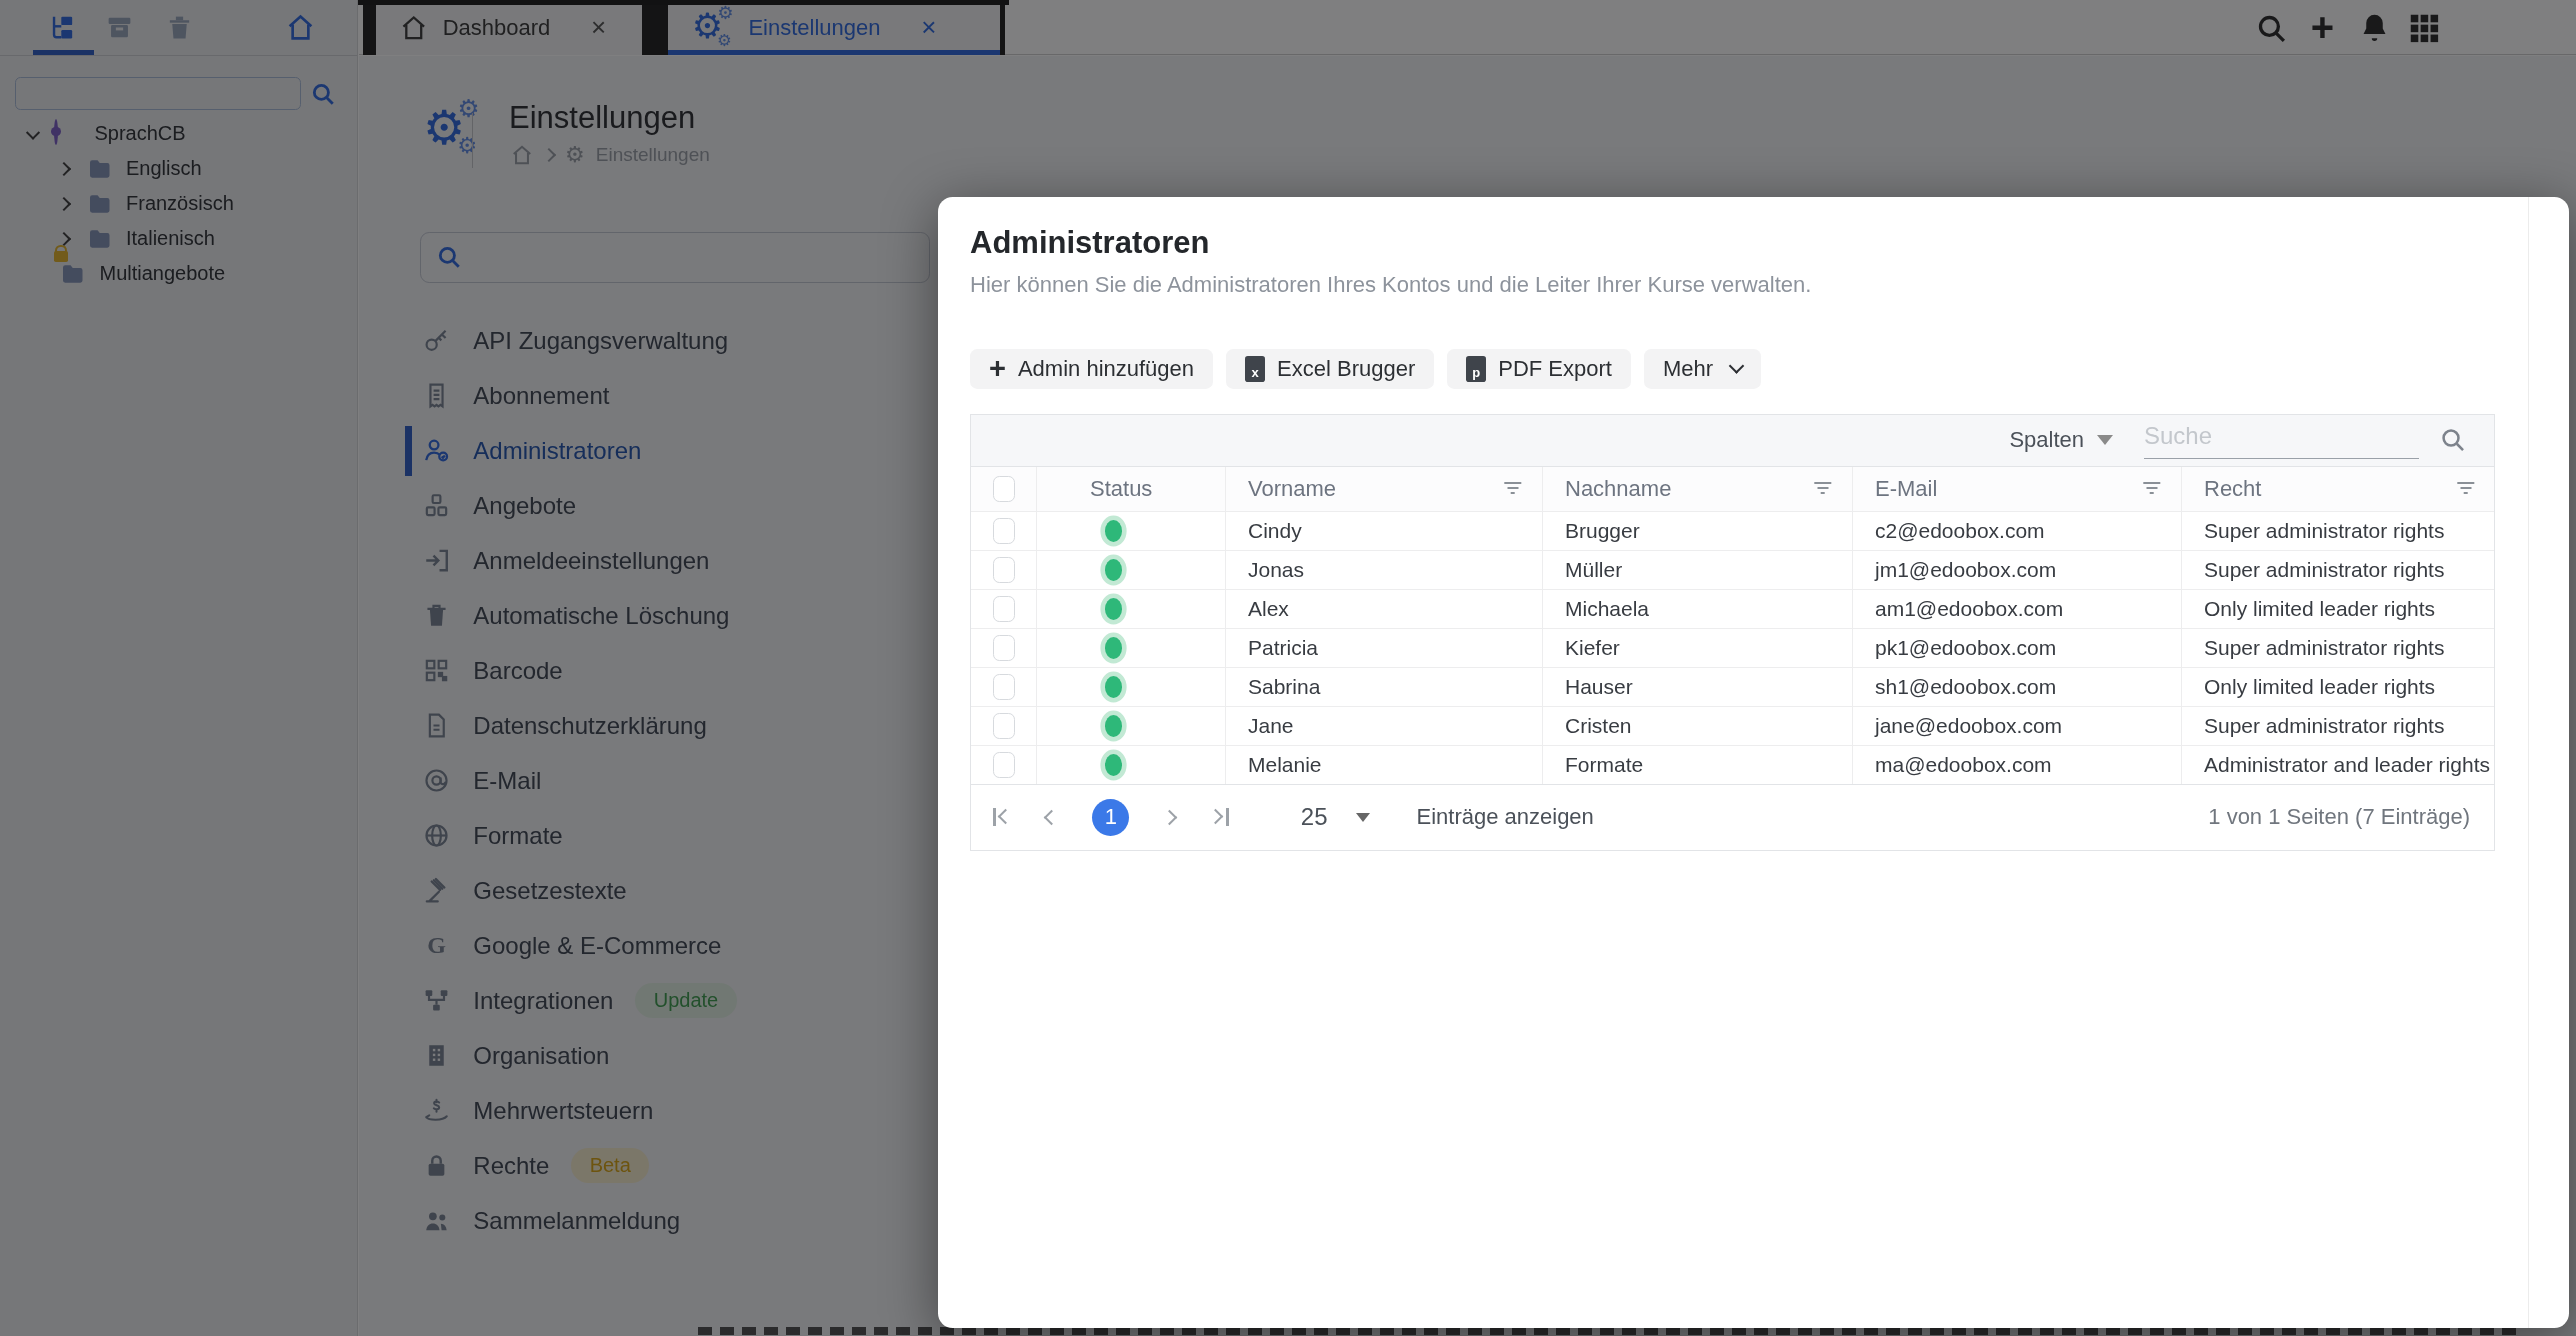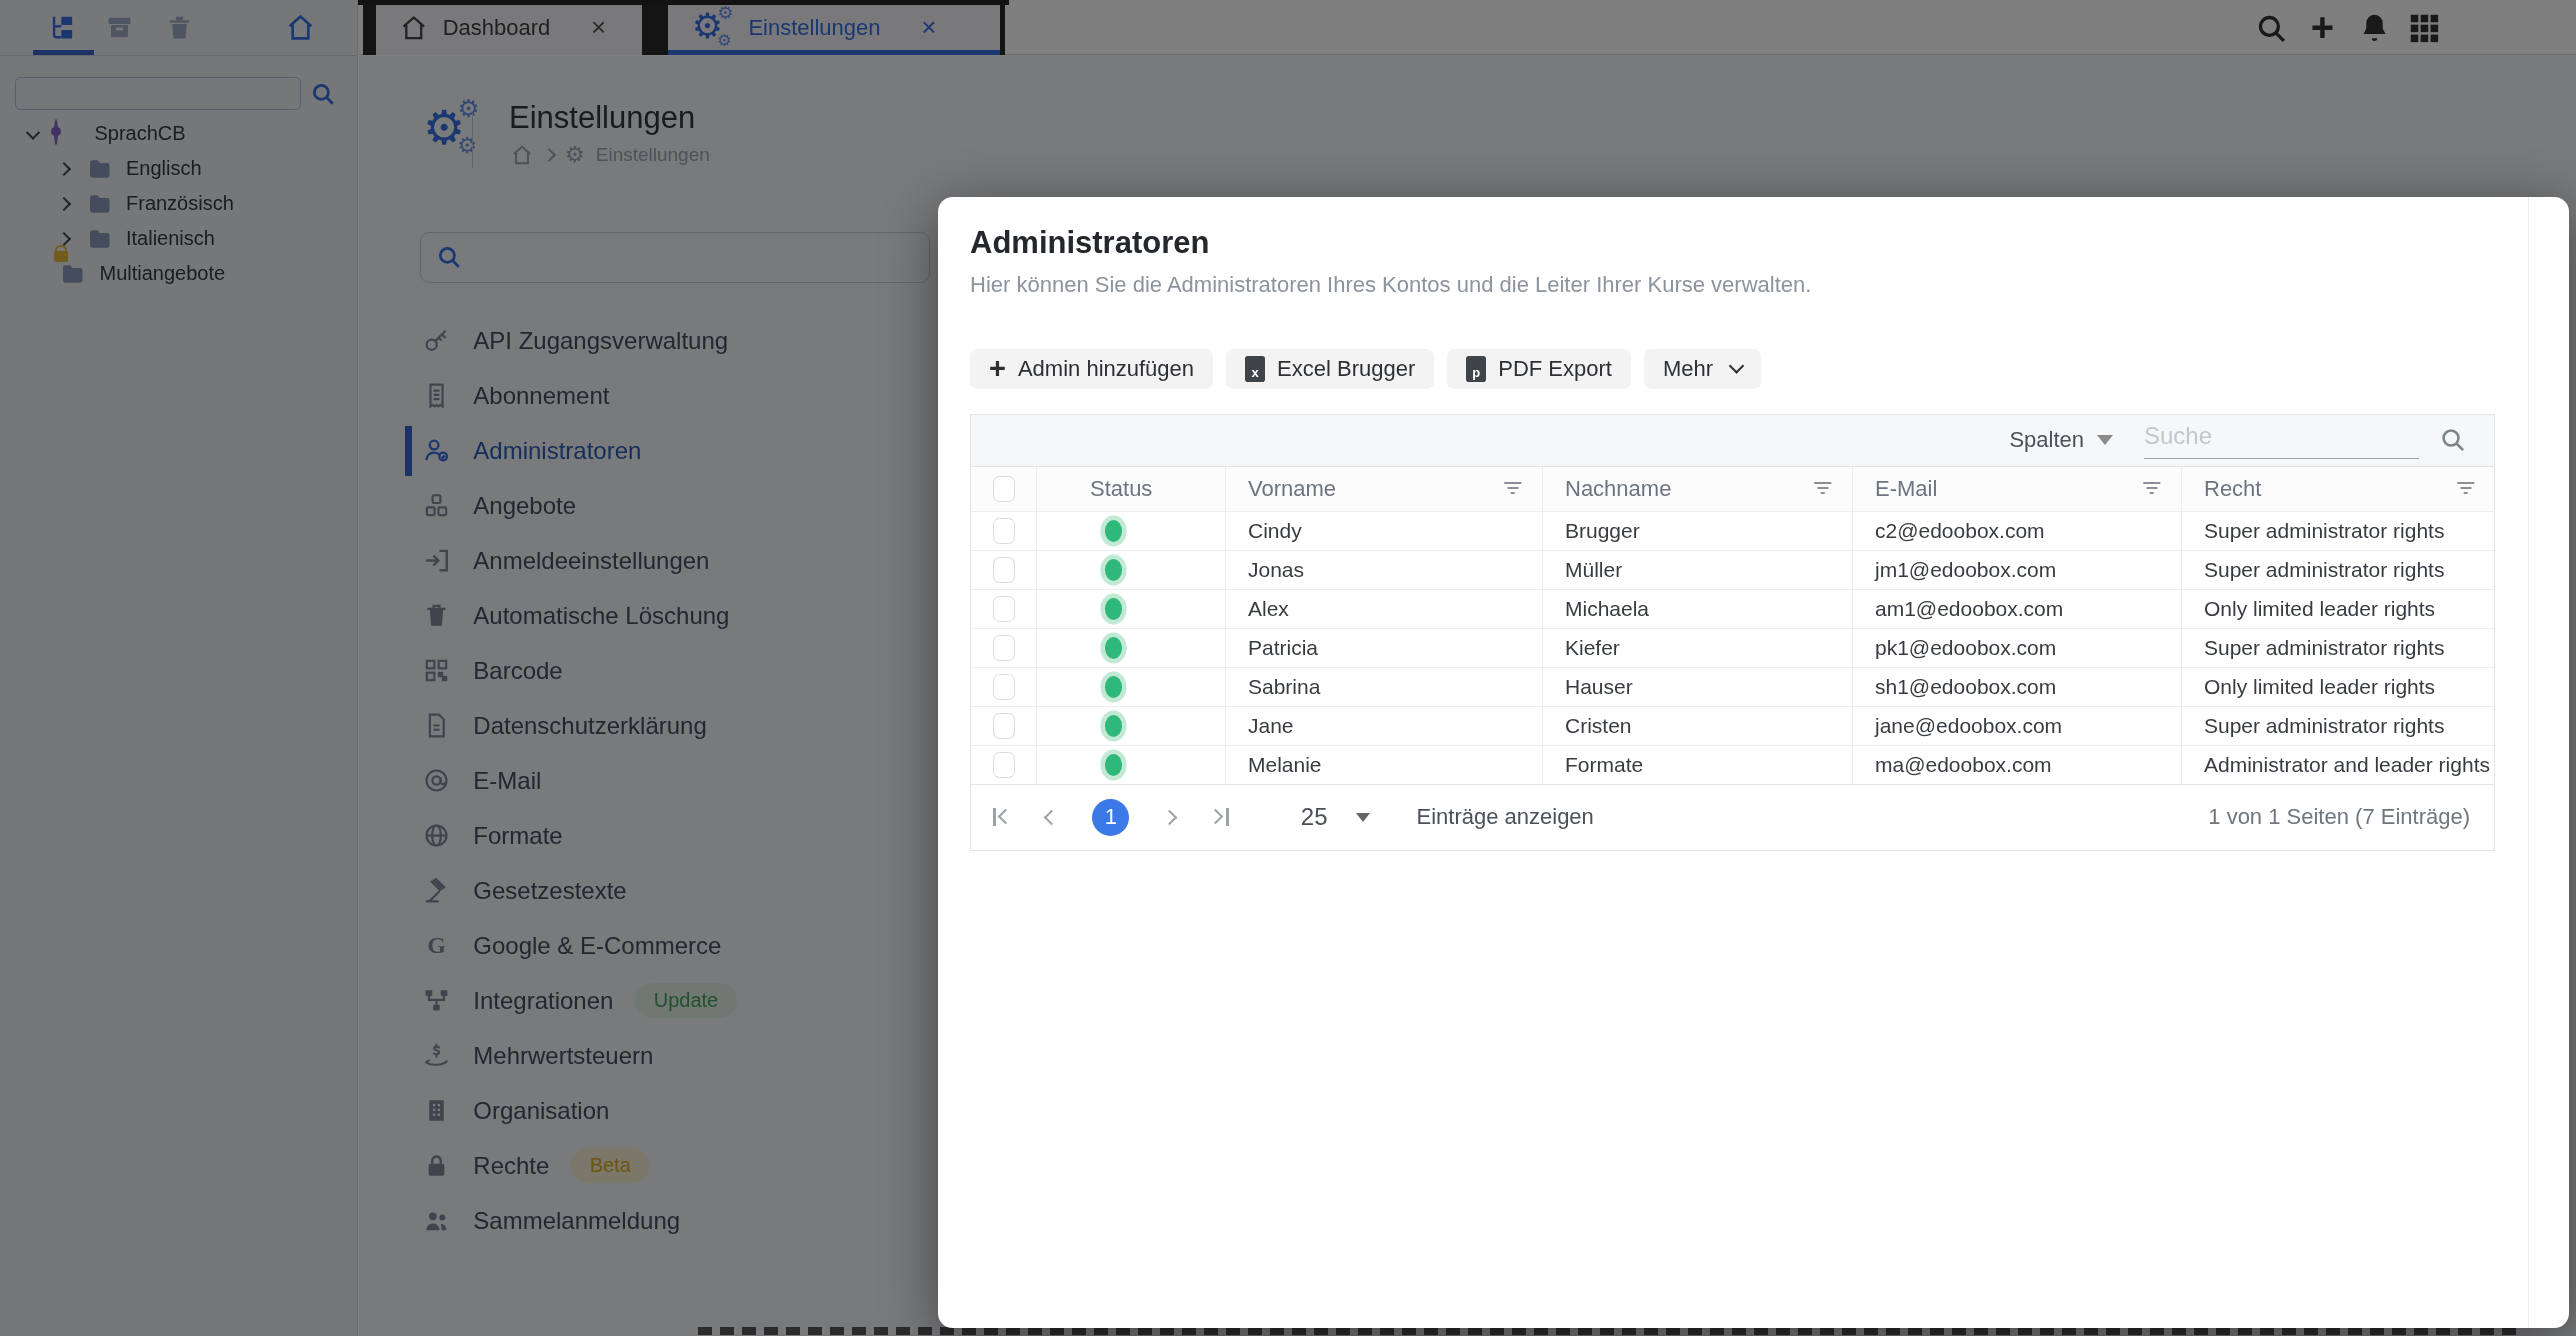--- a/index.html
+++ b/index.html
@@ -438,43 +438,43 @@
                 <rect x="15.5" y="3.5" width="5.5" height="4.8" rx="0.8"></rect>
                 <rect x="9.2" y="15.5" width="5.5" height="4.8" rx="0.8"></rect>
                 <path d="M5.8 8.3v3.2h12.4V8.3M12 11.5v4" fill="none" stroke="currentColor" stroke-width="1.8"></path>
               </svg>
             </span>
             <span>Integrationen</span>
             <span class="badge badge-green">Update</span>
           </div>
           <div class="nav-item">
             <span class="nav-icn">
-              <svg viewBox="0 0 24 24" fill="none" stroke="currentColor" stroke-width="1.7">
-                <path d="M12 3.2v2M12 11v2M9.8 10.2c.5 1 4.4 1.3 4.4-.9 0-2-4.2-1.3-4.2-3.3 0-1.9 3.4-1.8 4.2-.6" stroke-linecap="round"></path>
-                <path d="M3.5 17.5c2 2.8 13.5 3.2 17-.7M3.5 17.5l2.5-1.5" stroke-linecap="round"></path>
-              </svg>
-            </span>
-            <span>Mehrwertsteuern</span>
-
-          </div>
-          <div class="nav-item">
-            <span class="nav-icn">
               <svg viewBox="0 0 24 24" fill="currentColor" stroke="none">
                 <path d="M6 3.5h12v17H6z"></path>
                 <g fill="#f3f4f6">
                   <rect x="9" y="6.5" width="2" height="2"></rect>
                   <rect x="13" y="6.5" width="2" height="2"></rect>
                   <rect x="9" y="10.5" width="2" height="2"></rect>
                   <rect x="13" y="10.5" width="2" height="2"></rect>
                   <rect x="9" y="14.5" width="2" height="2"></rect>
                   <rect x="13" y="14.5" width="2" height="2"></rect>
                 </g>
               </svg>
             </span>
             <span>Organisation</span>
+
+          </div>
+          <div class="nav-item">
+            <span class="nav-icn">
+              <svg viewBox="0 0 24 24" fill="none" stroke="currentColor" stroke-width="1.7">
+                <path d="M12 3.2v2M12 11v2M9.8 10.2c.5 1 4.4 1.3 4.4-.9 0-2-4.2-1.3-4.2-3.3 0-1.9 3.4-1.8 4.2-.6" stroke-linecap="round"></path>
+                <path d="M3.5 17.5c2 2.8 13.5 3.2 17-.7M3.5 17.5l2.5-1.5" stroke-linecap="round"></path>
+              </svg>
+            </span>
+            <span>Mehrwertsteuern</span>
 
           </div>
           <div class="nav-item">
             <span class="nav-icn">
               <svg viewBox="0 0 24 24" fill="currentColor" stroke="none">
                 <rect x="5.5" y="10.5" width="13" height="10" rx="1.5"></rect>
                 <path d="M8.5 10.5V8a3.5 3.5 0 017 0v2.5" fill="none" stroke="currentColor" stroke-width="2"></path>
               </svg>
             </span>
             <span>Rechte</span>

